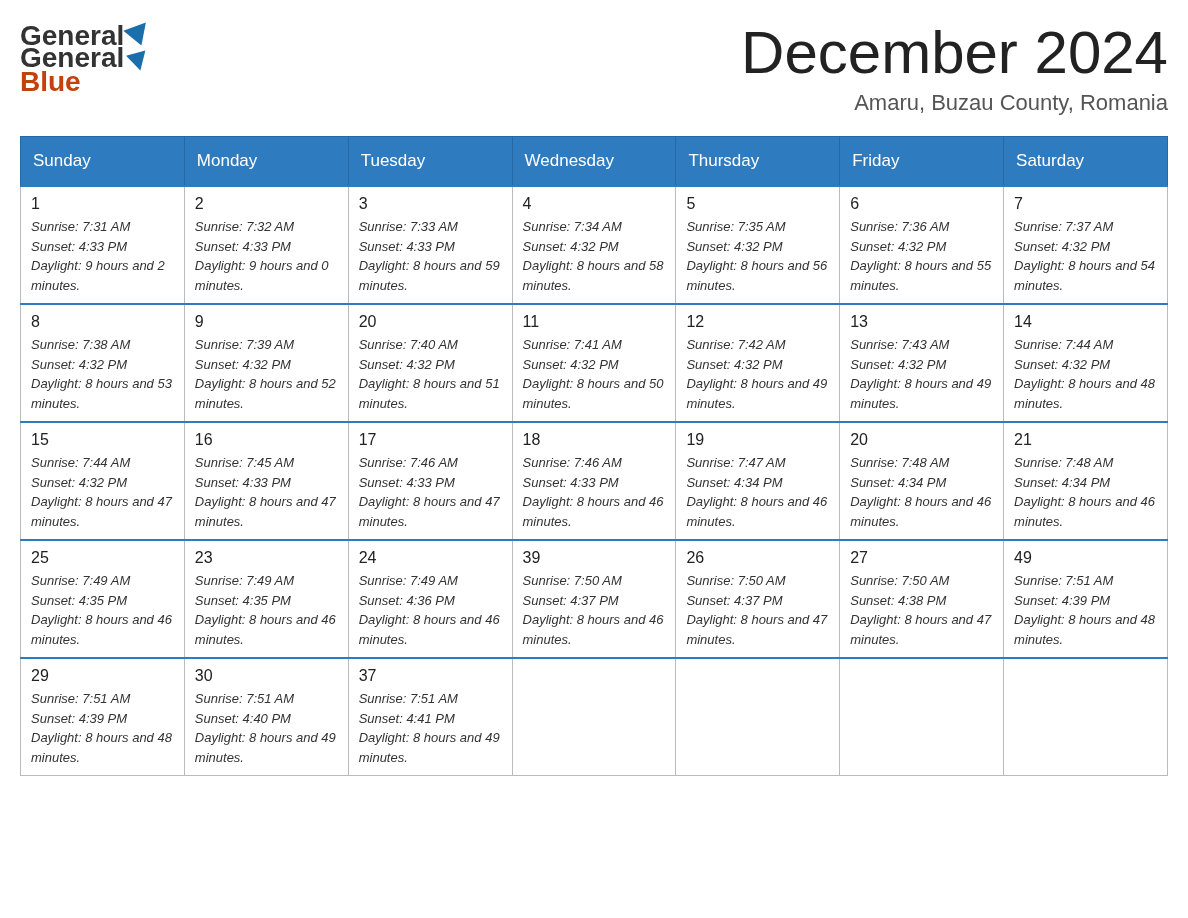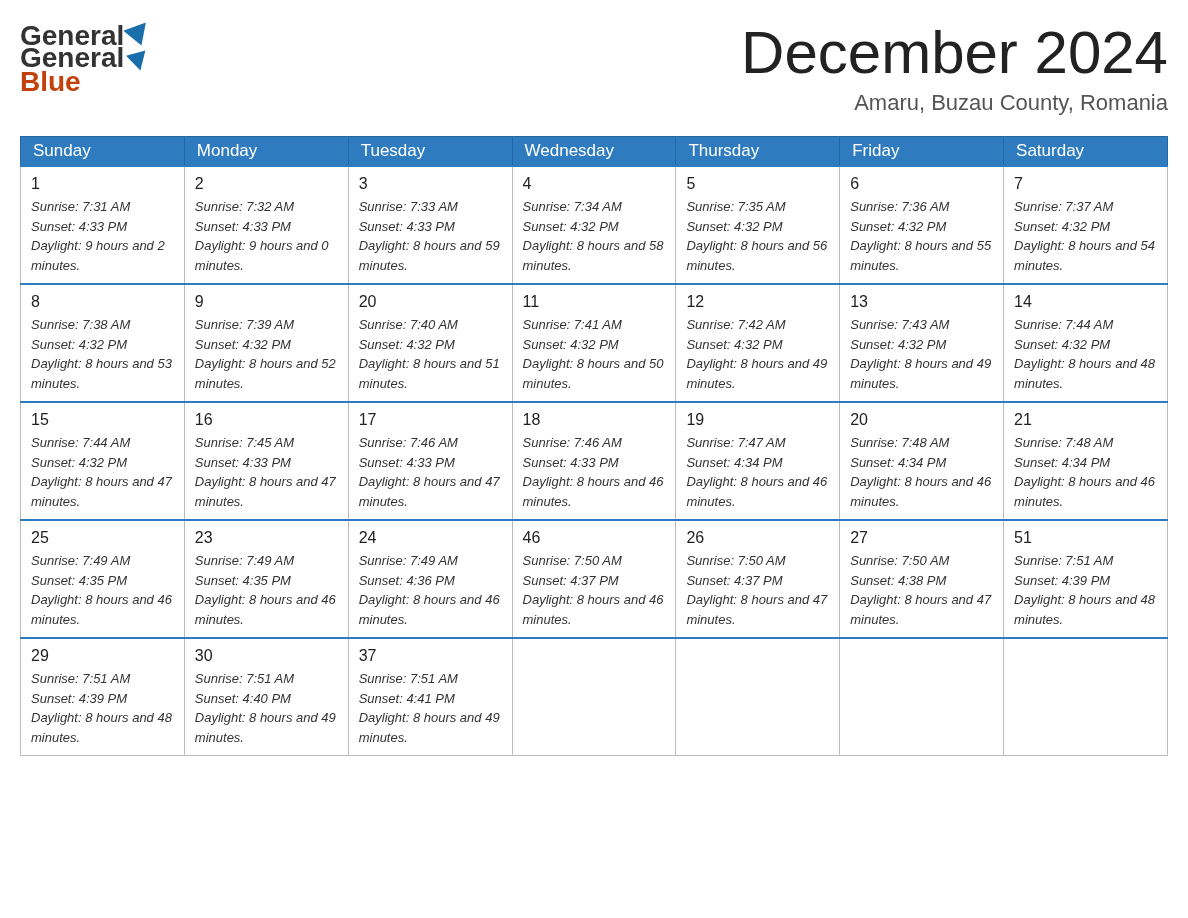--- a/index.html
+++ b/index.html
@@ -55,21 +55,21 @@
       margin-top: 4px;
     }
     .calendar-table {
       width: 100%;
       border-collapse: collapse;
       border: 1px solid #999;
     }
     .calendar-table th {
       background-color: #2e7bbf;
       color: #fff;
-      padding: 4px 12px;
+      padding: 14px 12px;
       text-align: left;
       font-size: 17px;
       font-weight: normal;
       border: 1px solid #2568a3;
     }
     .calendar-table td {
       vertical-align: top;
       padding: 8px 10px;
       border: 1px solid #bbb;
       width: calc(100% / 7);
@@ -325,21 +325,21 @@
       </td>
         <td>
         <span class="day-number">24</span>
         <div class="day-info">
           Sunrise: 7:49 AM<br>
           Sunset: 4:36 PM<br>
           Daylight: 8 hours&nbsp;and&nbsp;46 minutes.
         </div>
       </td>
         <td>
-        <span class="day-number">46</span>
+        <span class="day-number">39</span>
         <div class="day-info">
           Sunrise: 7:50 AM<br>
           Sunset: 4:37 PM<br>
           Daylight: 8 hours&nbsp;and&nbsp;46 minutes.
         </div>
       </td>
         <td>
         <span class="day-number">26</span>
         <div class="day-info">
           Sunrise: 7:50 AM<br>
@@ -349,21 +349,21 @@
       </td>
         <td>
         <span class="day-number">27</span>
         <div class="day-info">
           Sunrise: 7:50 AM<br>
           Sunset: 4:38 PM<br>
           Daylight: 8 hours&nbsp;and&nbsp;47 minutes.
         </div>
       </td>
         <td>
-        <span class="day-number">51</span>
+        <span class="day-number">49</span>
         <div class="day-info">
           Sunrise: 7:51 AM<br>
           Sunset: 4:39 PM<br>
           Daylight: 8 hours&nbsp;and&nbsp;48 minutes.
         </div>
       </td>
       </tr>
       <tr class="week-row">
         <td>
         <span class="day-number">29</span>

